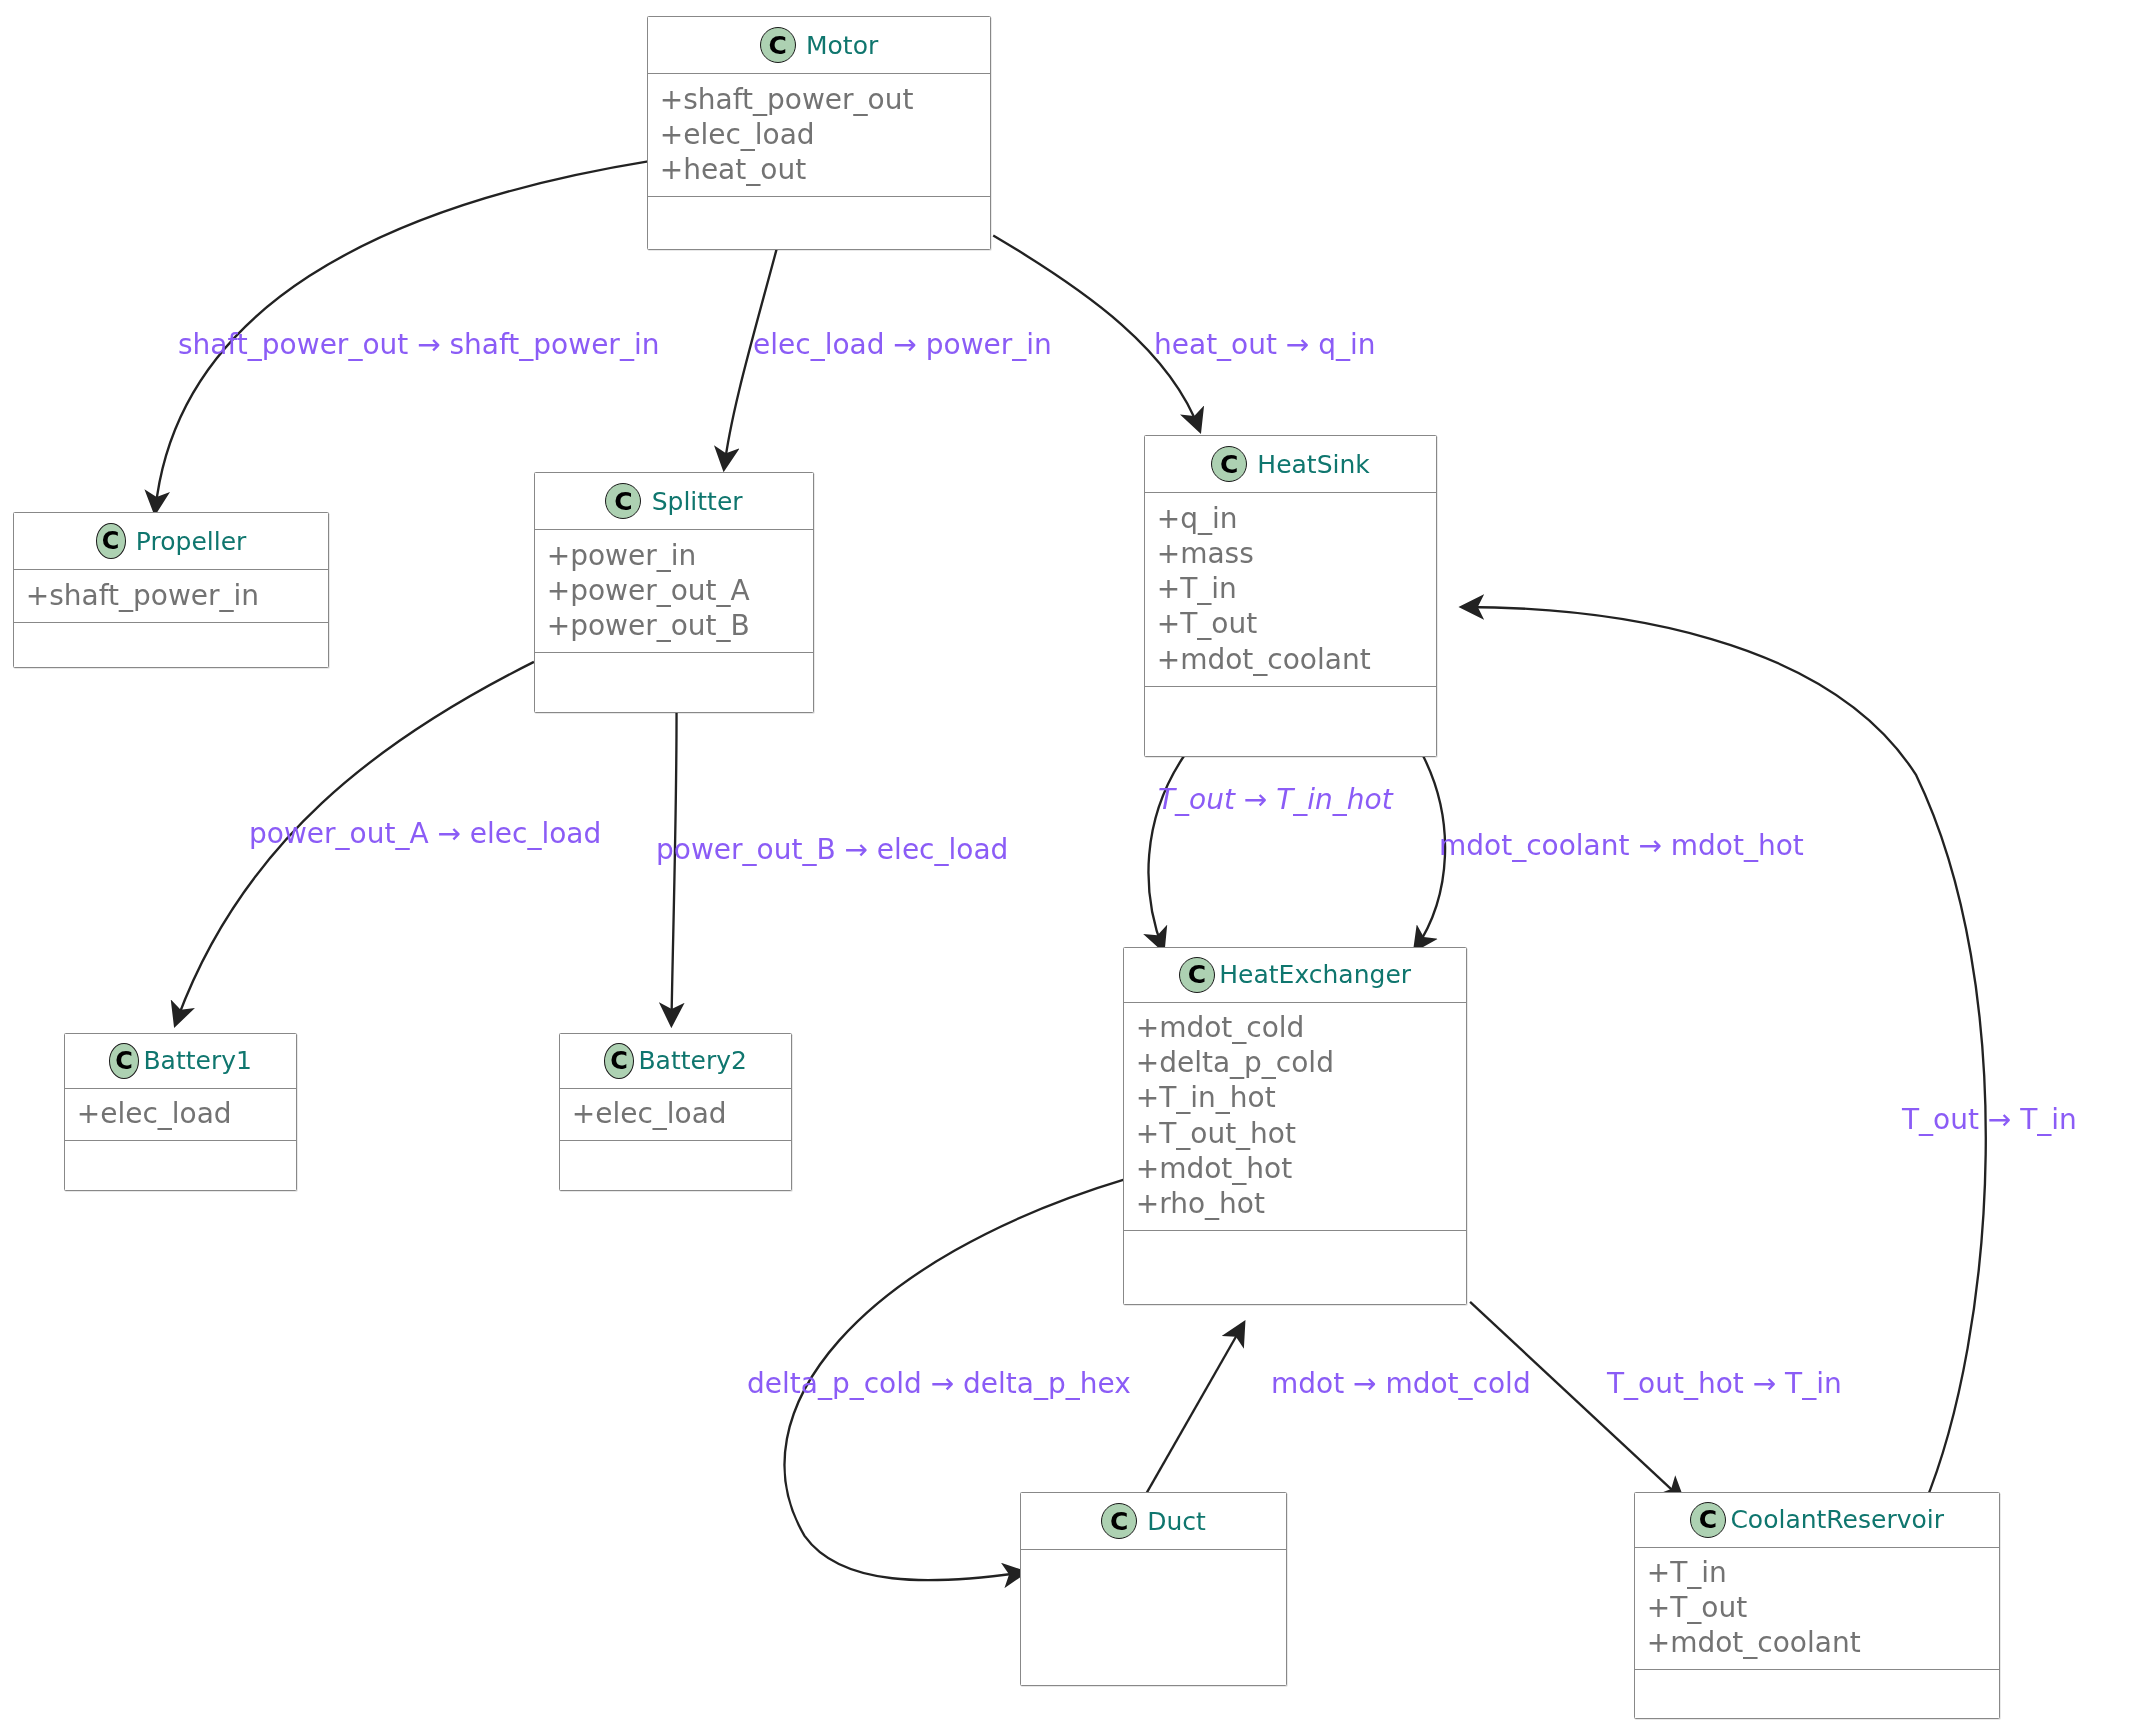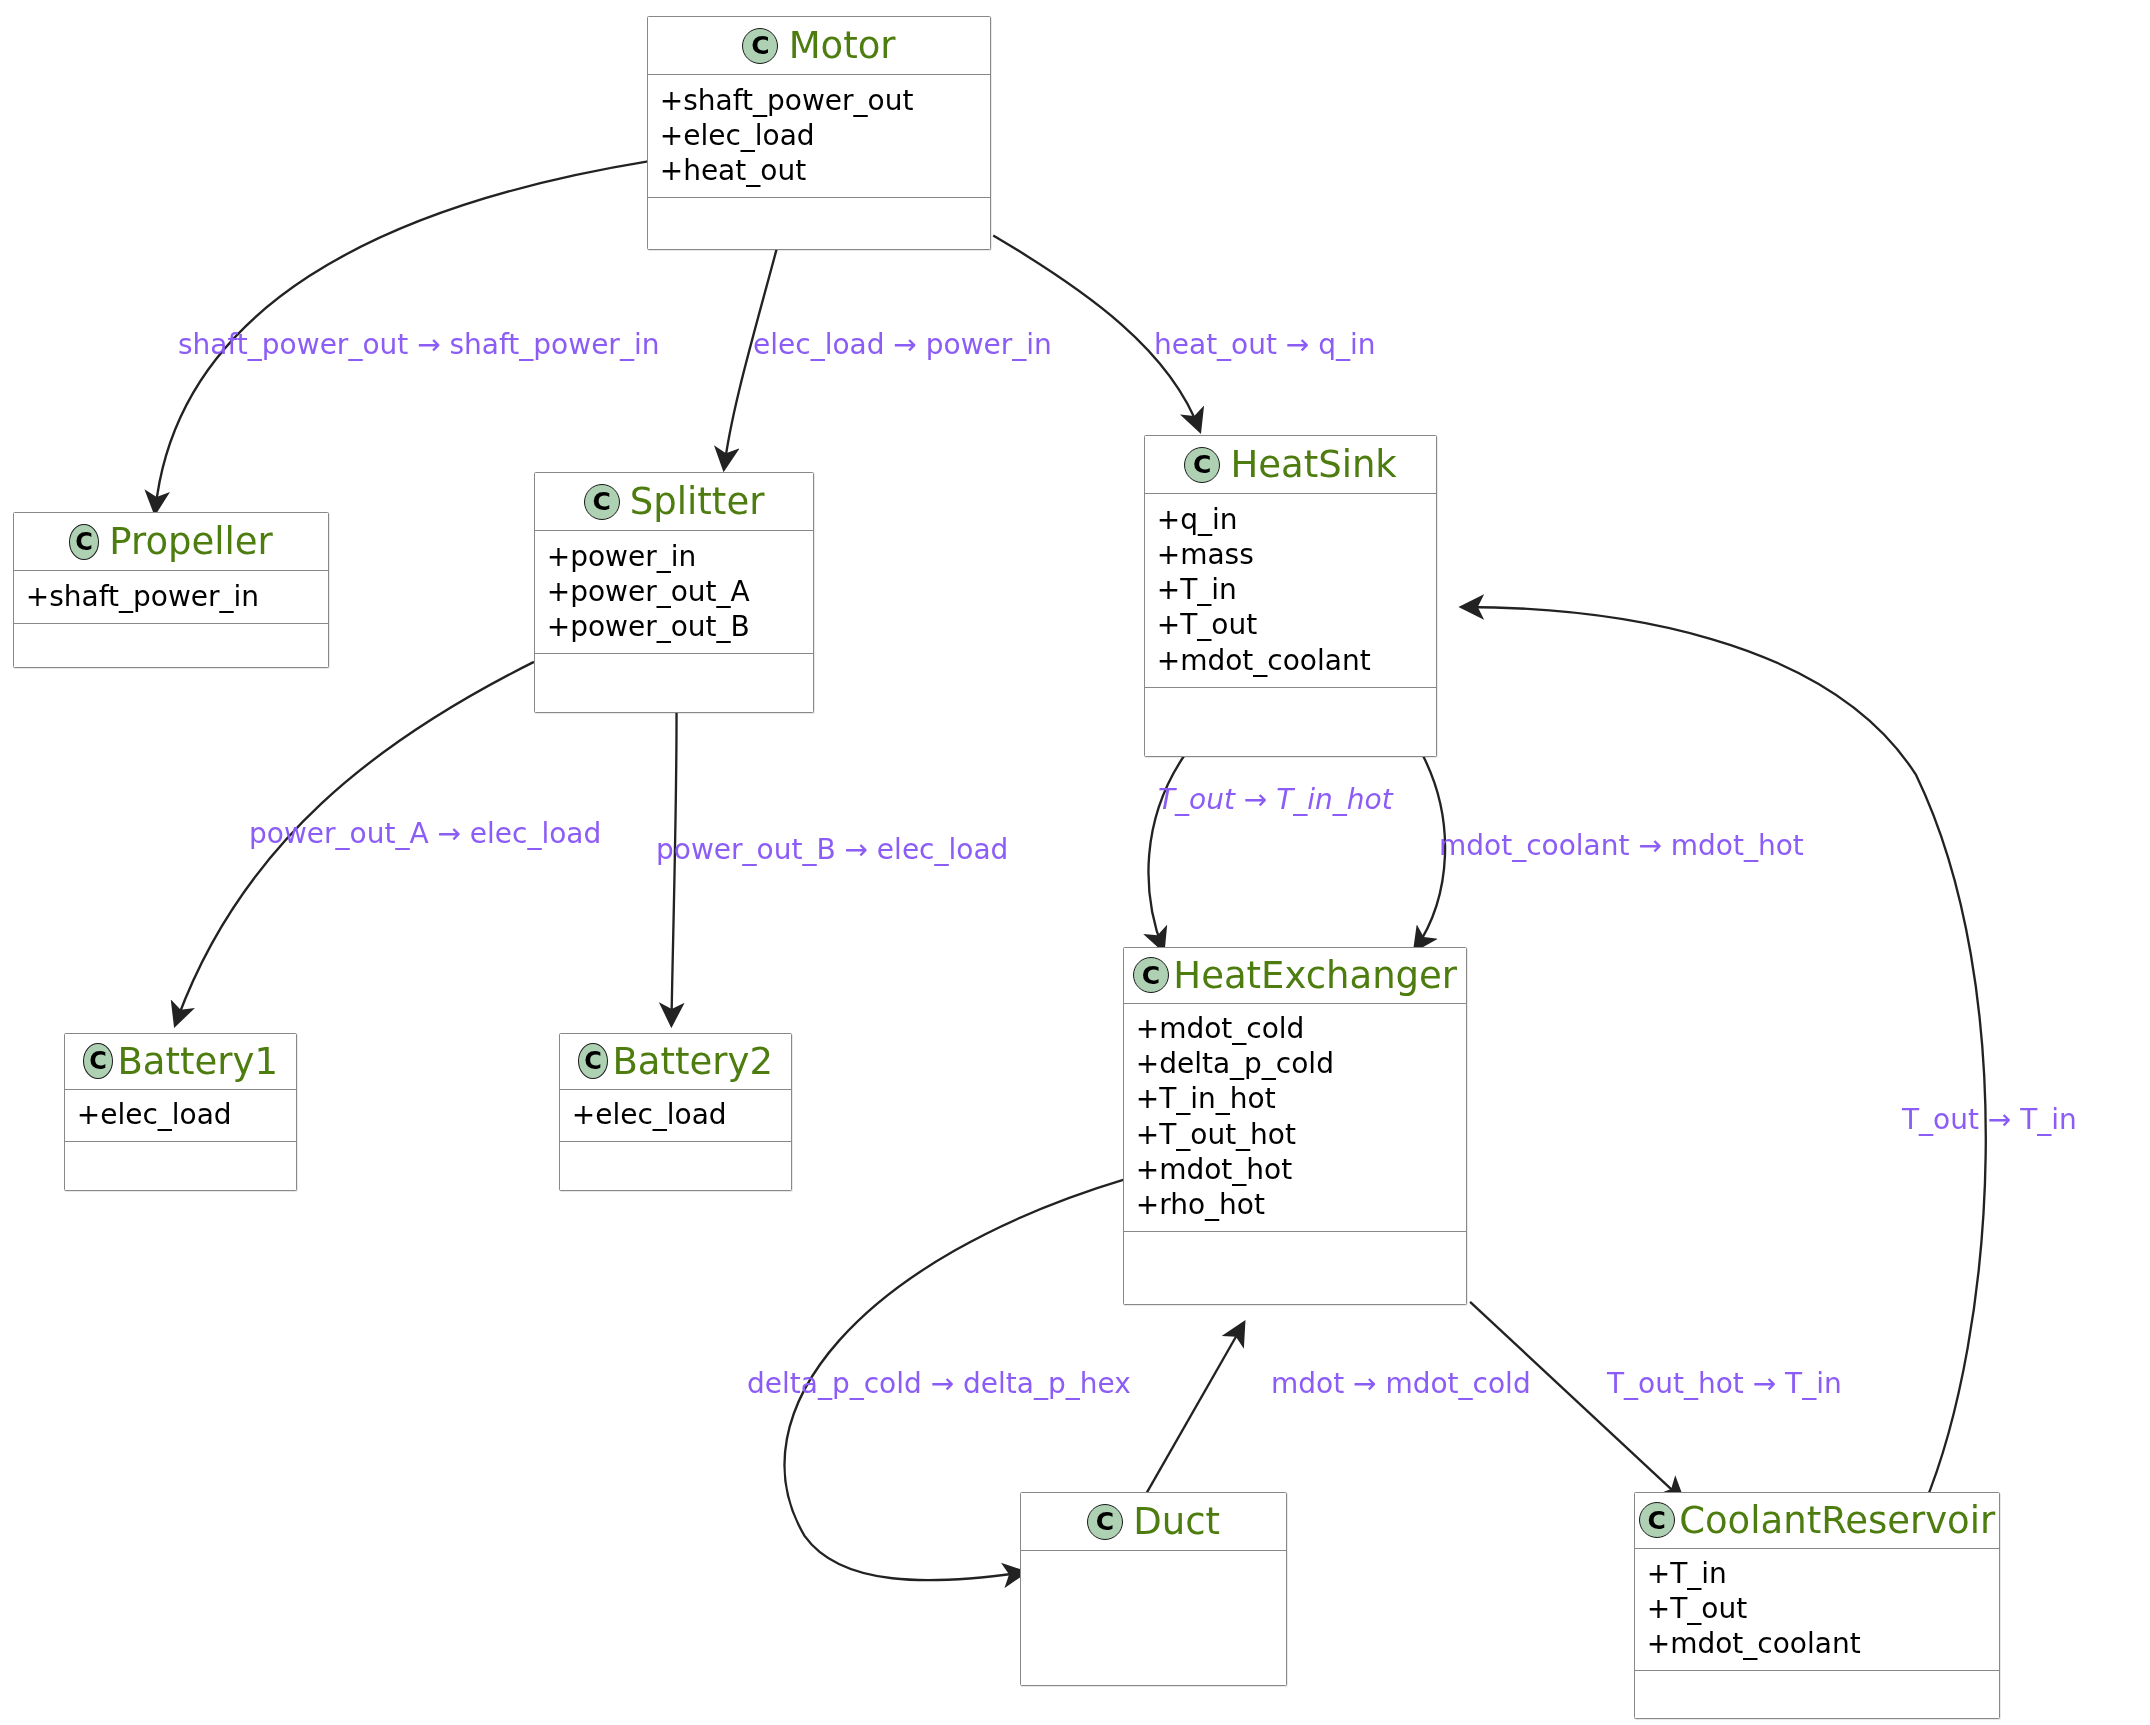--- a/index.html
+++ b/index.html
@@ -59,32 +59,32 @@
     line-height: 1;
     color: #000000;
     font-family: "DejaVu Sans", "Liberation Sans", sans-serif;
   }
   .class-circle.narrow {
     width: 28px;
     height: 34px;
     font-size: 24px;
   }
   .class-title {
-    font-size: 37px;
-    color: #4d7c0f;
+    font-size: 25px;
+    color: #0f766e;
     line-height: 1;
   }
   .uml-attrs {
     padding: 7.3px 11.7px 8.8px 11.7px;
     border-bottom: 1.8px solid #888888;
   }
   .attr {
     font-size: 28px;
     line-height: 1.26;
-    color: #000000;
+    color: #737373;
     white-space: nowrap;
   }
   .uml-methods {
     height: 19px;
   }
   .edge-label {
     position: absolute;
     font-size: 28px;
     color: #8b5cf6;
     white-space: nowrap;

